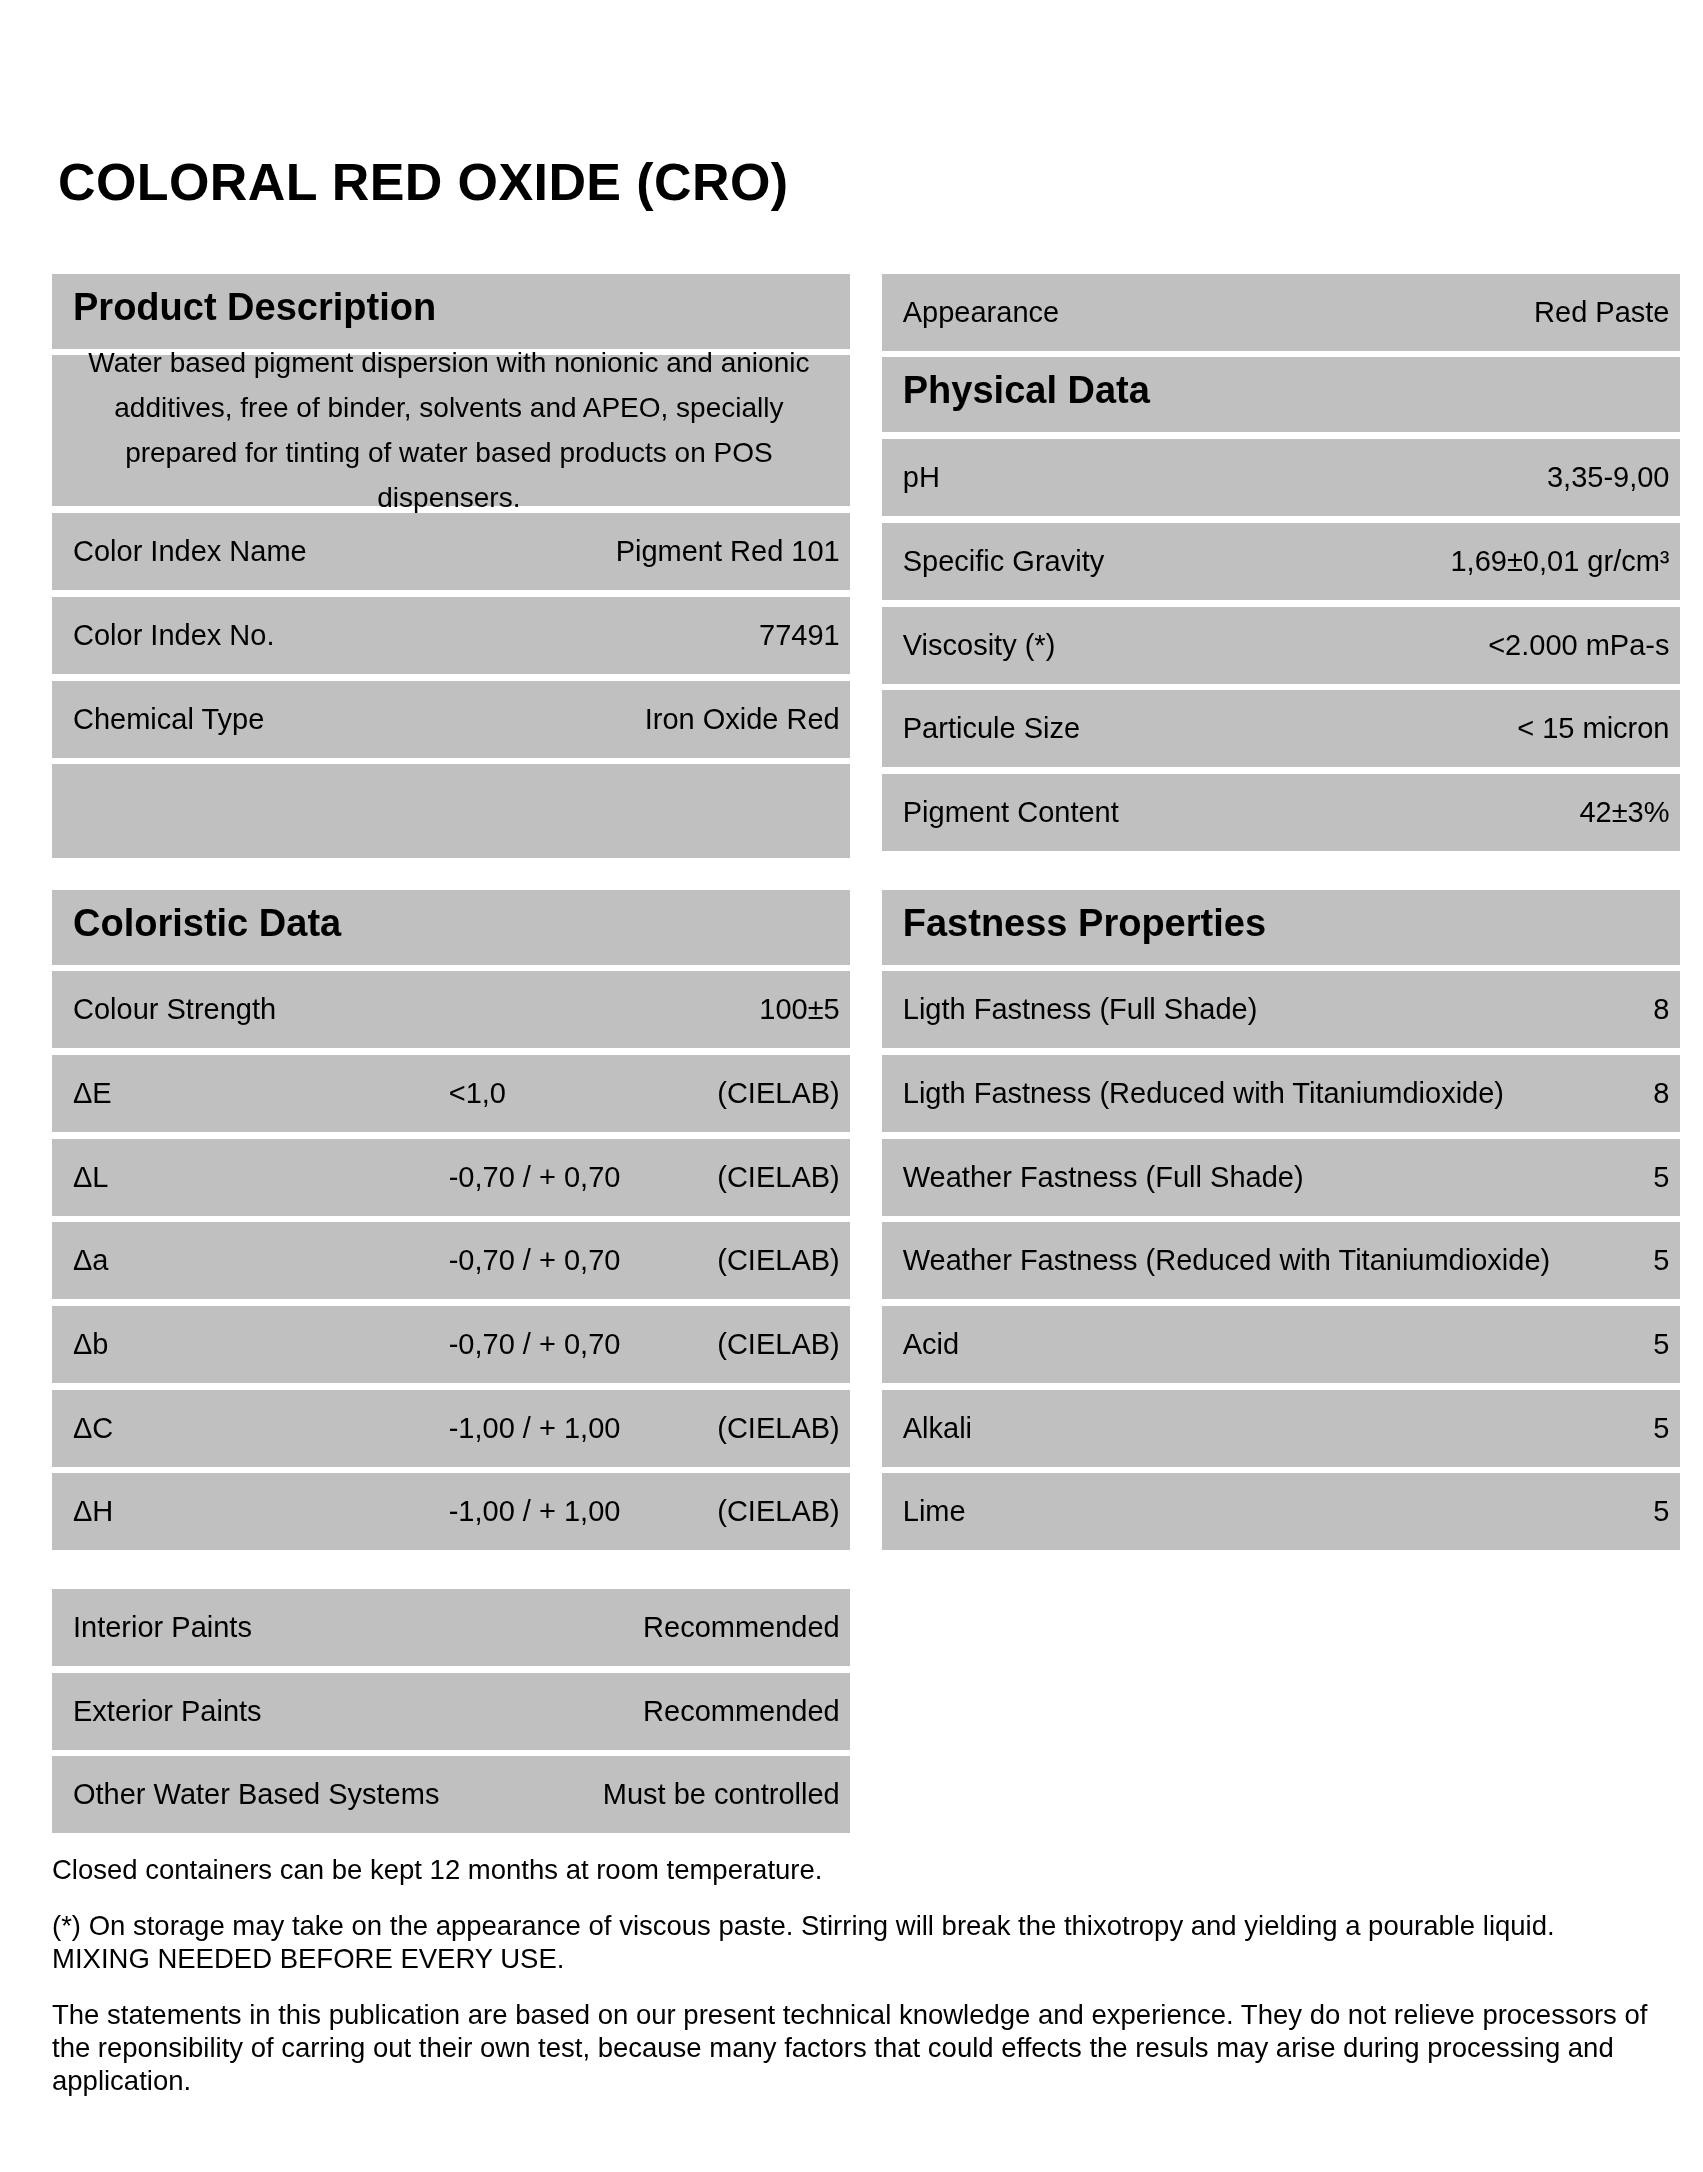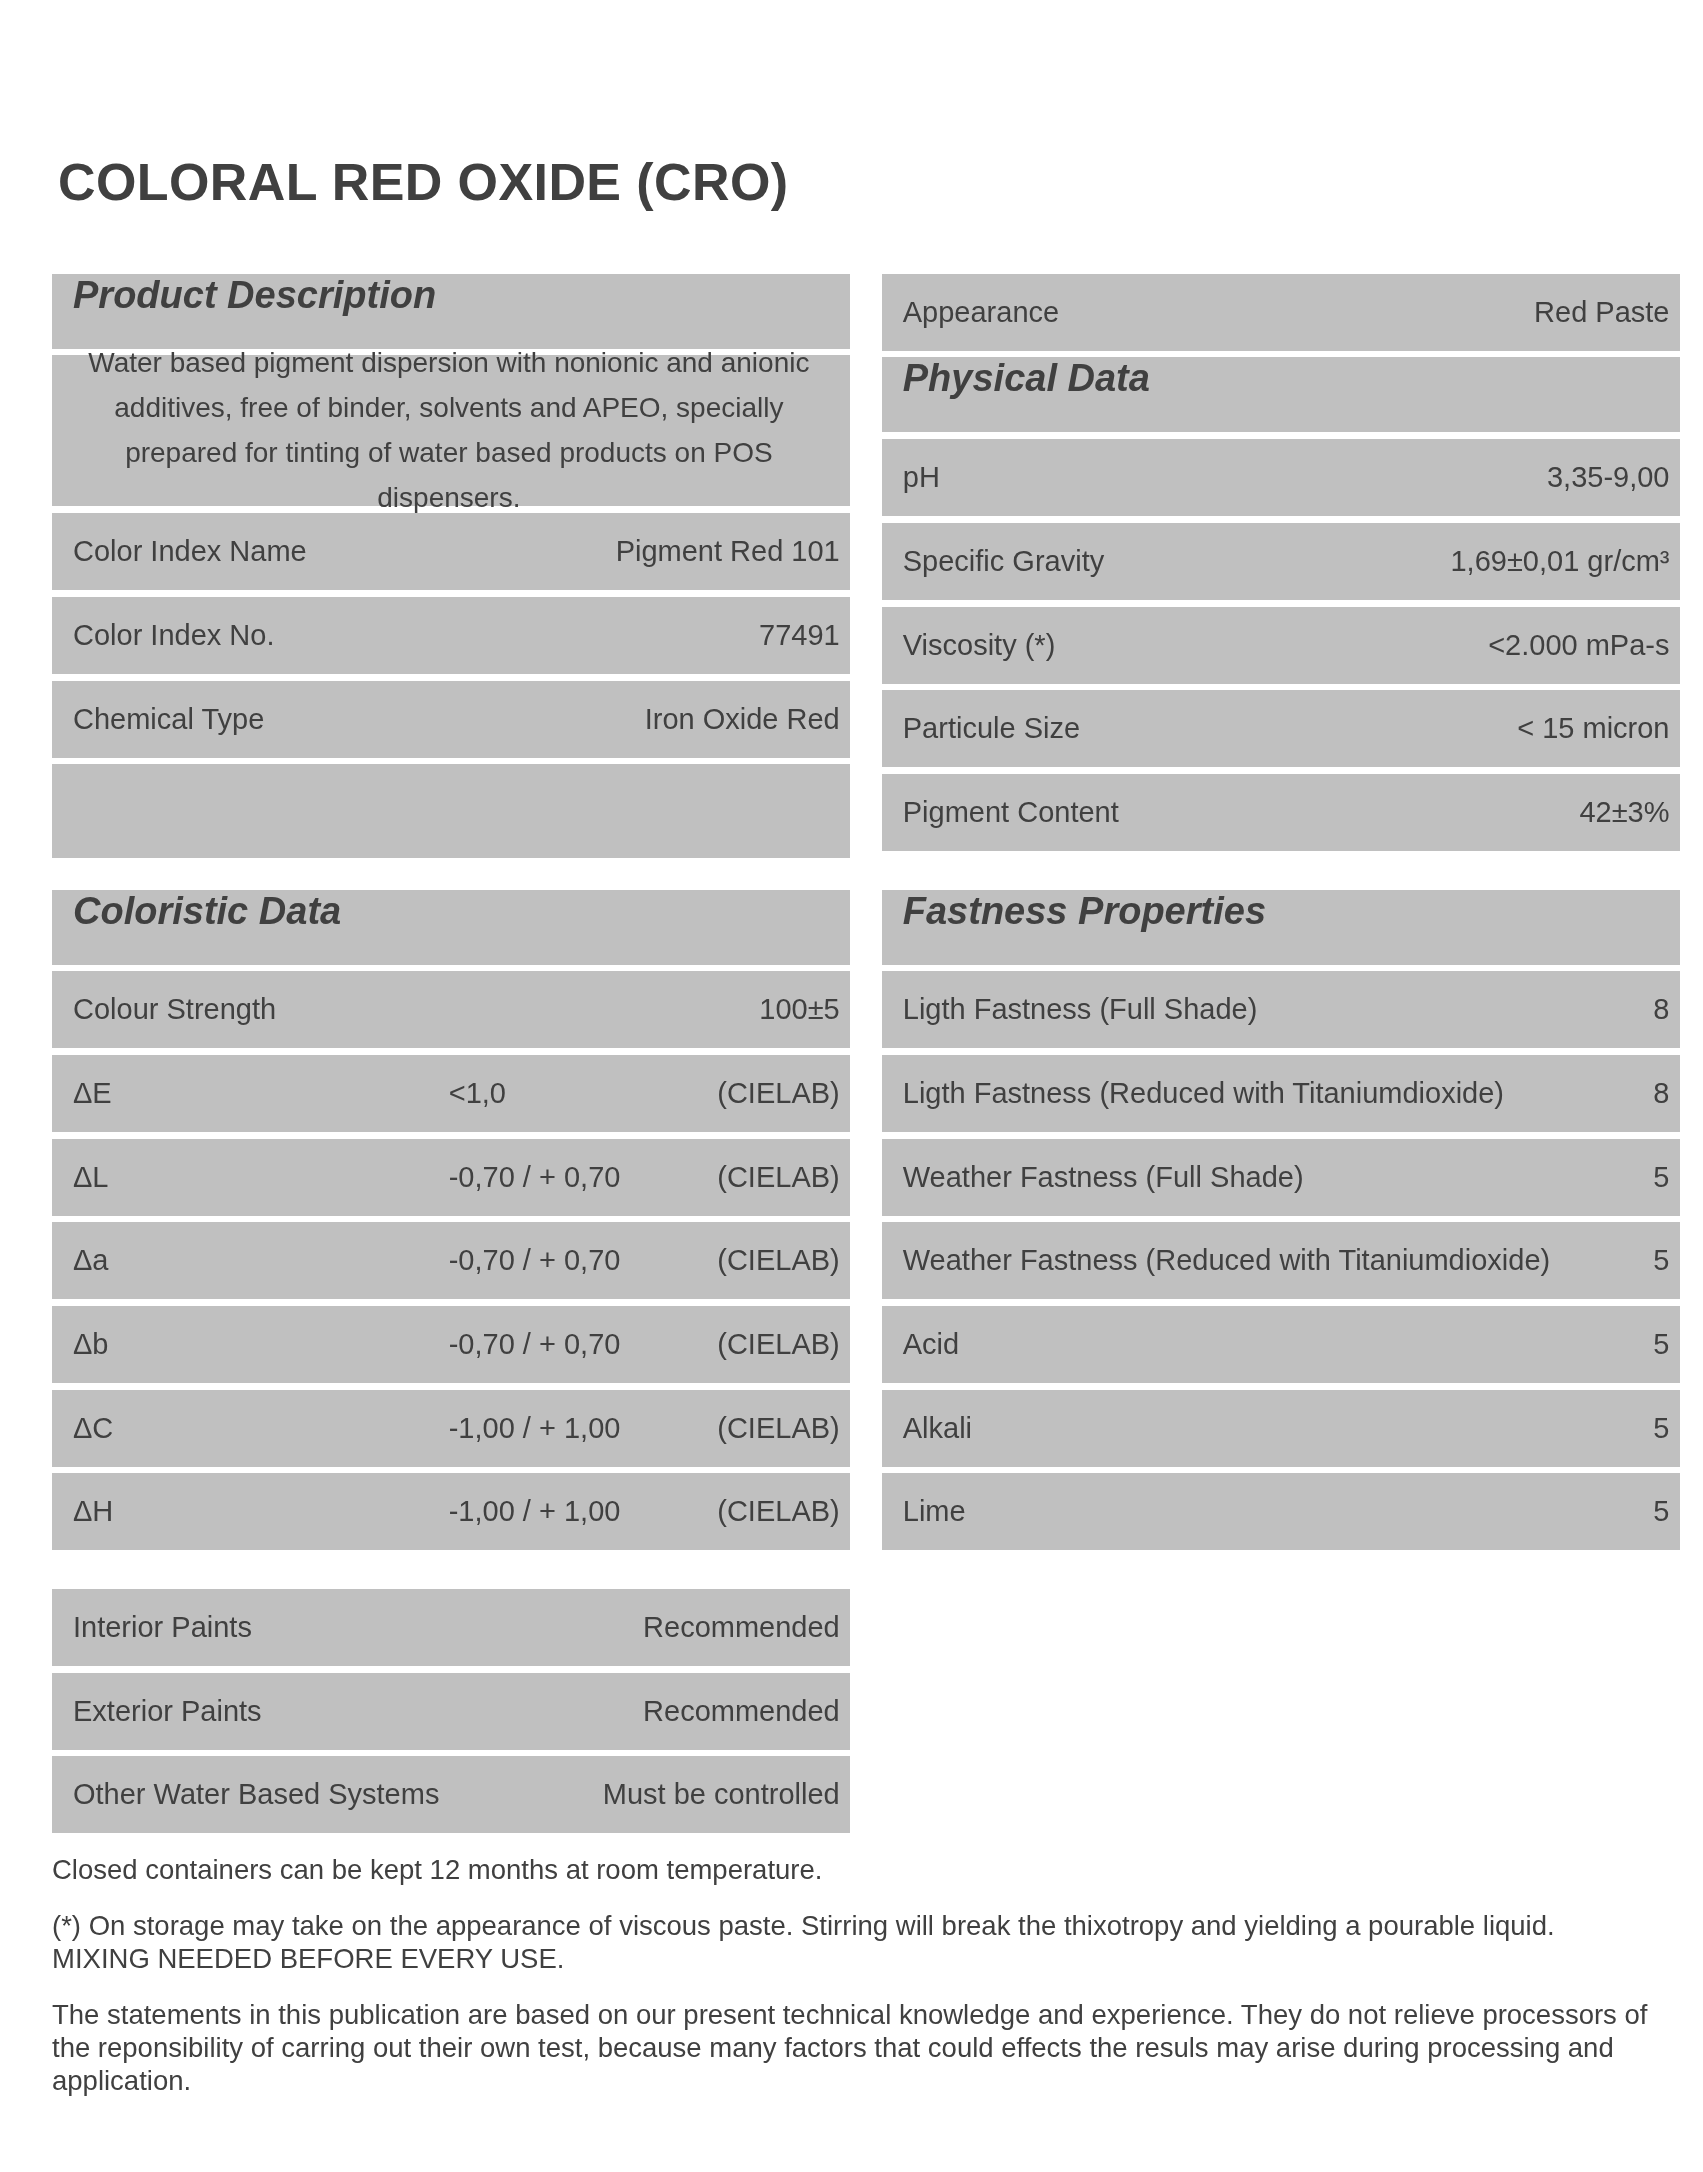--- a/index.html
+++ b/index.html
@@ -1,39 +1,39 @@
 <!DOCTYPE html>
 <html style="font-size:13.3px"><head>
 <meta charset="utf-8">
 <style>
   html,body{margin:0;padding:0;background:#ffffff;}
   .page{
     position:relative;
     width:1692px;height:2172px;overflow:hidden;
-    background:#ffffff;color:#404040;
+    background:#ffffff;color:#000000;
     font-family:"Liberation Sans", sans-serif;
   }
   .title{
     margin:153px 0 0 58px;
     font-size:52px;font-weight:bold;line-height:1.15;
     letter-spacing:0.4px;
   }
   .grid{
     display:grid;
     grid-template-columns:1fr 1fr;
     column-gap:32px;row-gap:32px;
     margin:61px 12.5px 0 52px;
   }
   section{display:flex;flex-direction:column;}
   .box{background:#c0c0c0;margin-bottom:6.7px;box-sizing:border-box;}
   .hdr{
     height:75px;flex:0 0 75px;
-    display:flex;align-items:flex-start;
+    display:flex;align-items:center;
     padding:0 10px 8px 21px;
-    font-size:38px;font-weight:bold;font-style:italic;
+    font-size:38px;font-weight:bold;
   }
   .row{
     height:77px;flex:0 0 77px;
     display:flex;align-items:center;
     padding:0 10px 0 21px;
     font-size:29px;
   }
   .row .lbl{flex:1;text-align:left;}
   .row .val{text-align:right;white-space:nowrap;}
   .row3 .lbl{flex:0 0 49%;}

